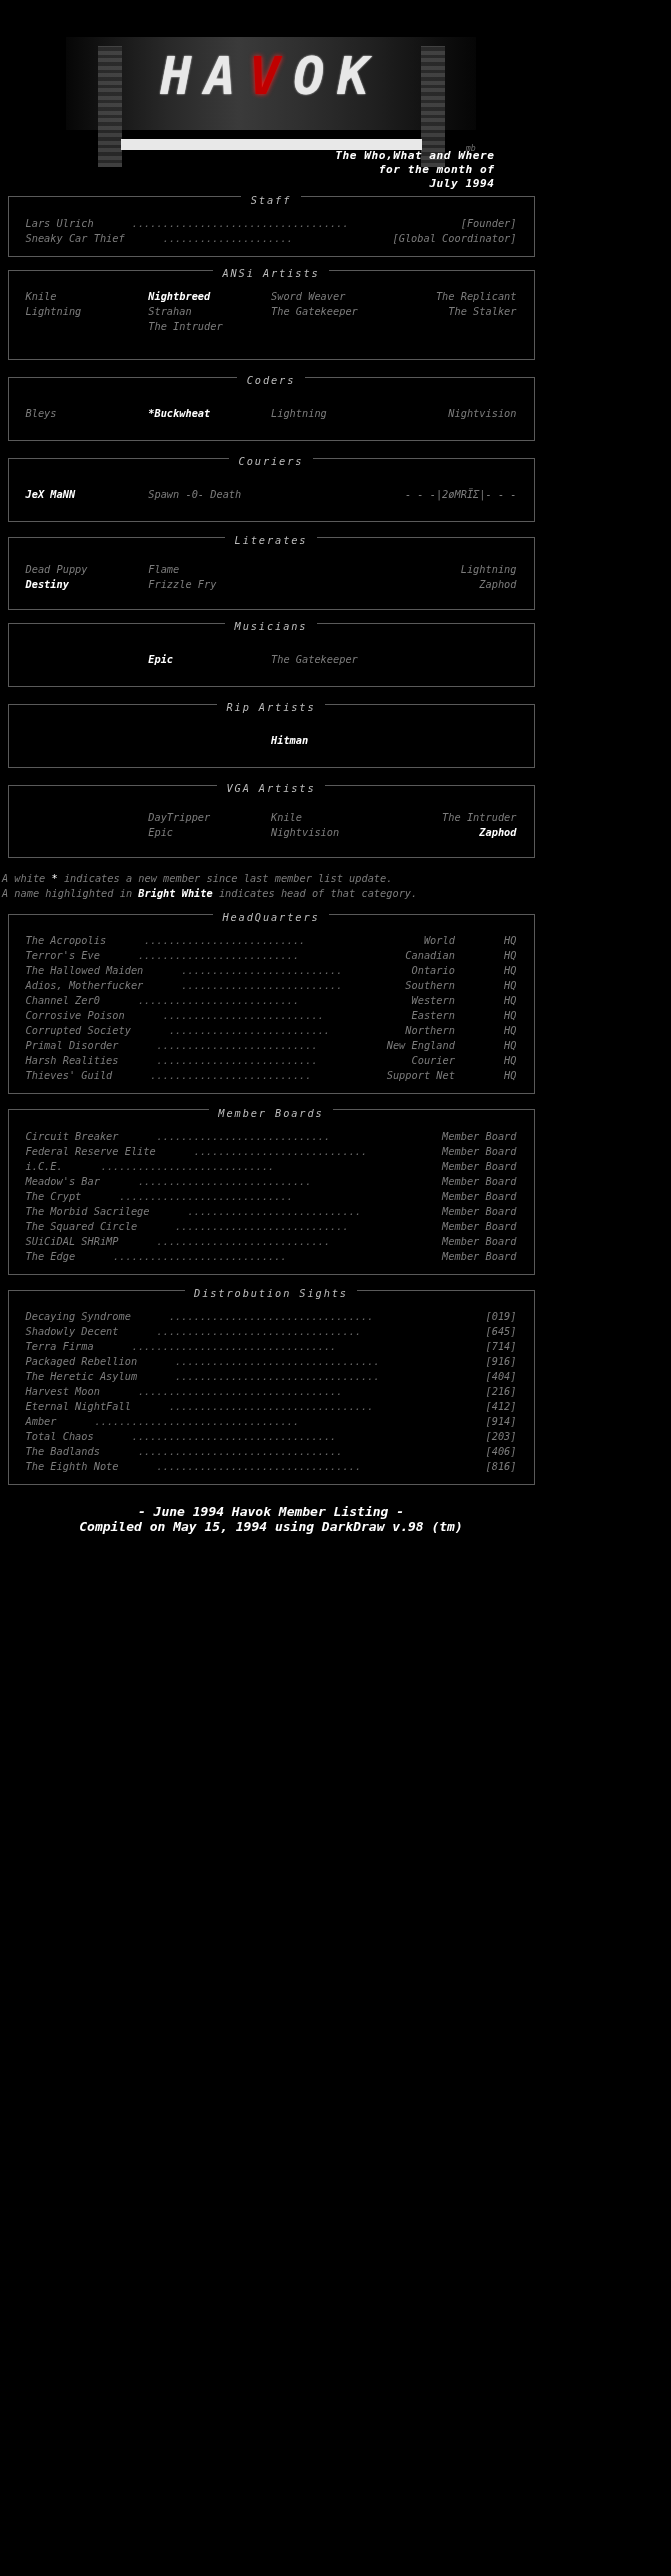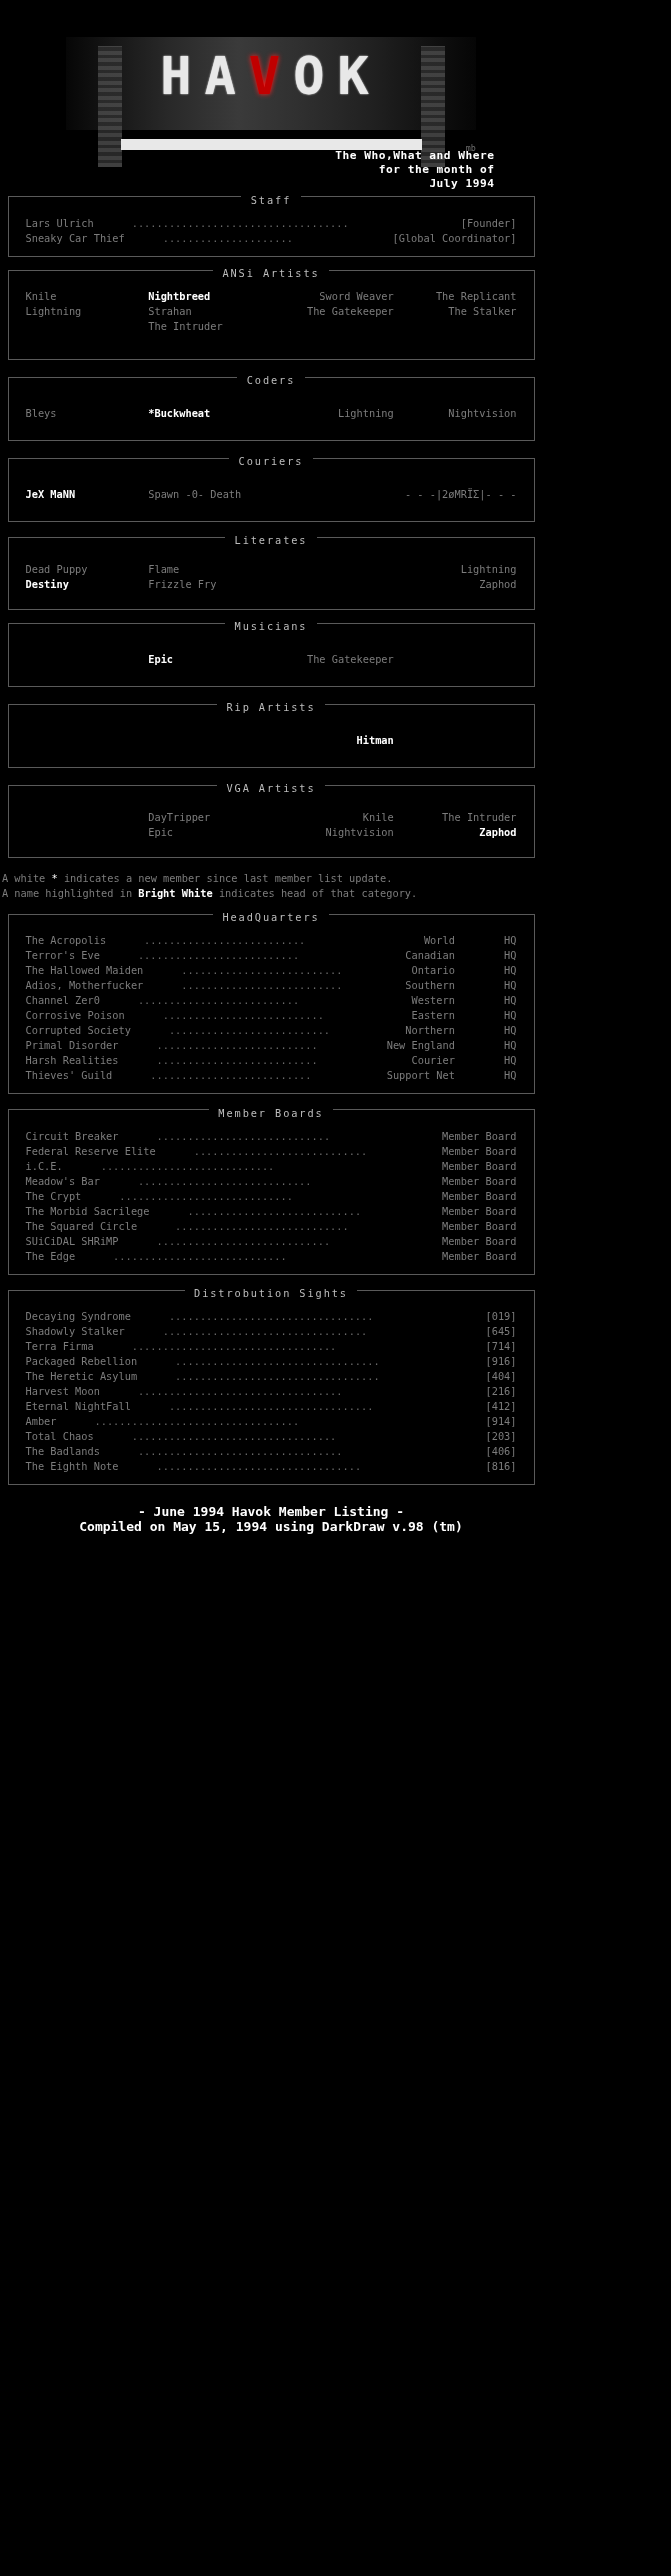--- a/index.html
+++ b/index.html
@@ -2,21 +2,21 @@
 <html style="font-size:15px"><head>
 <meta charset="utf-8">
 <style>
   html,body{margin:0;padding:0;background:#000;}
   body{
     width:671px;
     font-family:"DejaVu Sans Mono","Liberation Mono",monospace;
     color:#a0a0a0;
     -webkit-font-smoothing:none;
   }
-  .page{width:542px;position:relative;}
+  .page{width:542px;position:relative;font-style:italic;}
 
   
   .logo-wrap{
     position:relative;
     height:196px;
     display:flex;
     align-items:flex-start;
     justify-content:center;
     overflow:hidden;
   }
@@ -97,21 +97,21 @@
     padding:0 9.3px;
     color:#bdbdbd;
     font-size:10.3px;
     letter-spacing:1.9px;
   }
   .rows{font-size:10.3px;line-height:15px;}
   .row{display:flex;}
   .col{flex:1;white-space:pre;}
   .col.c1{text-align:left;}
   .col.c2{text-align:left;}
-  .col.c3{text-align:right;}
+  .col.c3{text-align:left;}
   .col.c4{text-align:right;}
 
   .dim{color:#7c7c7c;}
   .bright{color:#ffffff;font-weight:bold;}
   .star{color:#ffffff;}
 
   
   .dotlist{font-size:10.3px;line-height:15px;padding-left:34px;}
   .dotline{display:flex;white-space:pre;gap:38px;}
   .dotline .nm{color:#7c7c7c;}
@@ -314,21 +314,21 @@
       <div class="dotline"><span class="nm">The Squared Circle</span><span class="dots"> ............................ </span><span class="rt">Member Board</span></div>
       <div class="dotline"><span class="nm">SUiCiDAL SHRiMP</span><span class="dots"> ............................ </span><span class="rt">Member Board</span></div>
       <div class="dotline"><span class="nm">The Edge</span><span class="dots"> ............................ </span><span class="rt">Member Board</span></div>
     </div>
   </div>
 
   <div class="section" style="margin-top:15px">
     <div class="title"><span>Distrobution Sights</span></div>
     <div class="dotlist inner-pad">
       <div class="dotline"><span class="nm">Decaying Syndrome</span><span class="dots"> ................................. </span><span class="rt">[019]</span></div>
-      <div class="dotline"><span class="nm">Shadowly Stalker</span><span class="dots"> ................................. </span><span class="rt">[645]</span></div>
+      <div class="dotline"><span class="nm">Shadowly Decent</span><span class="dots"> ................................. </span><span class="rt">[645]</span></div>
       <div class="dotline"><span class="nm">Terra Firma</span><span class="dots"> ................................. </span><span class="rt">[714]</span></div>
       <div class="dotline"><span class="nm">Packaged Rebellion</span><span class="dots"> ................................. </span><span class="rt">[916]</span></div>
       <div class="dotline"><span class="nm">The Heretic Asylum</span><span class="dots"> ................................. </span><span class="rt">[404]</span></div>
       <div class="dotline"><span class="nm">Harvest Moon</span><span class="dots"> ................................. </span><span class="rt">[216]</span></div>
       <div class="dotline"><span class="nm">Eternal NightFall</span><span class="dots"> ................................. </span><span class="rt">[412]</span></div>
       <div class="dotline"><span class="nm">Amber</span><span class="dots"> ................................. </span><span class="rt">[914]</span></div>
       <div class="dotline"><span class="nm">Total Chaos</span><span class="dots"> ................................. </span><span class="rt">[203]</span></div>
       <div class="dotline"><span class="nm">The Badlands</span><span class="dots"> ................................. </span><span class="rt">[406]</span></div>
       <div class="dotline"><span class="nm">The Eighth Note</span><span class="dots"> ................................. </span><span class="rt">[816]</span></div>
     </div>

